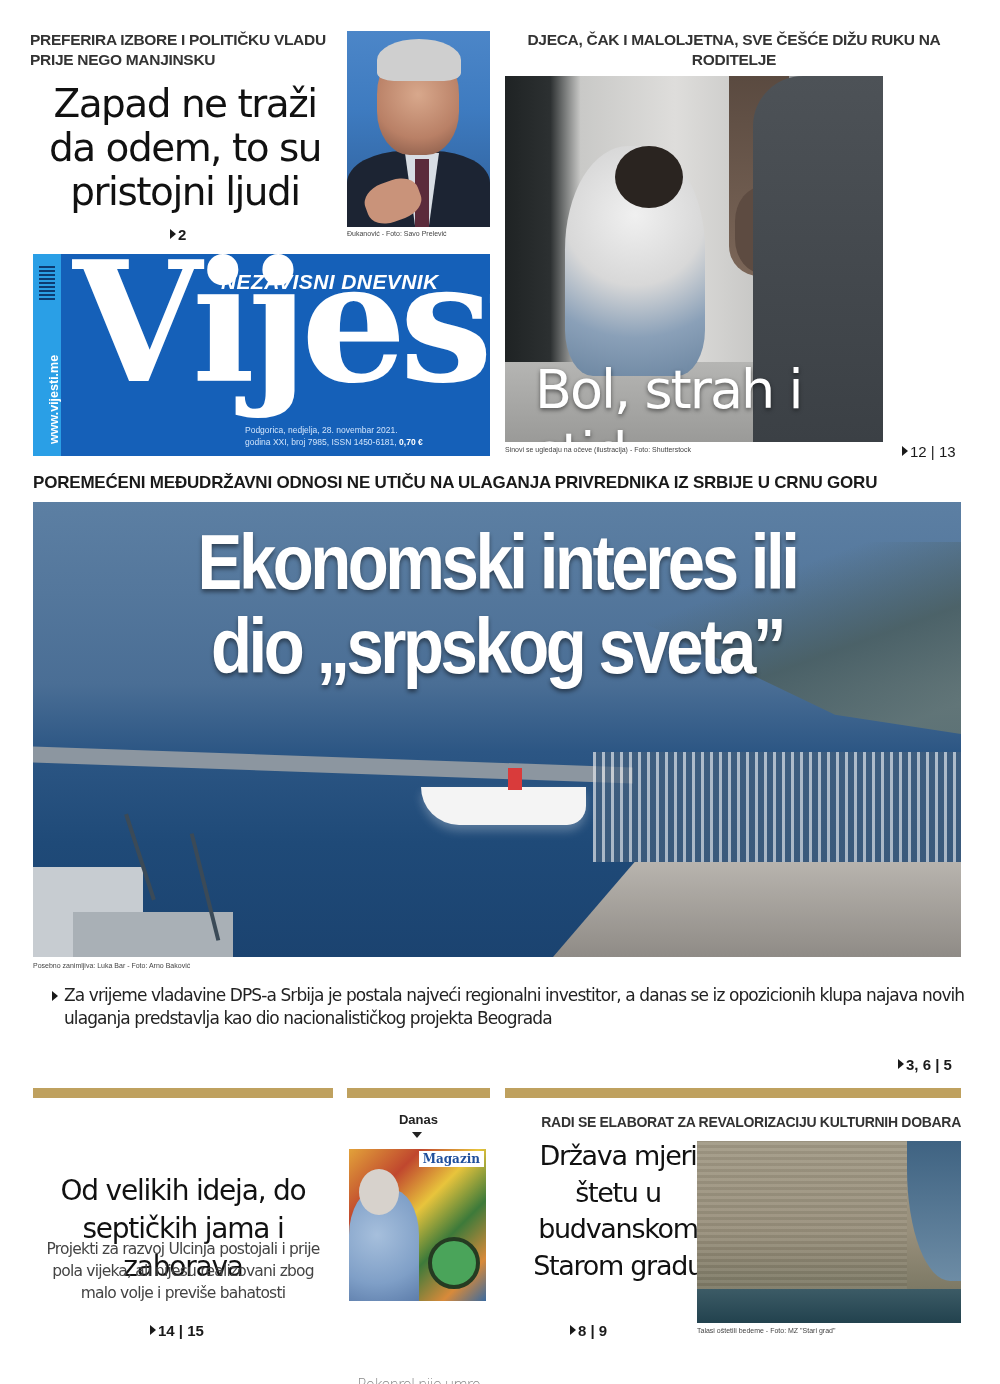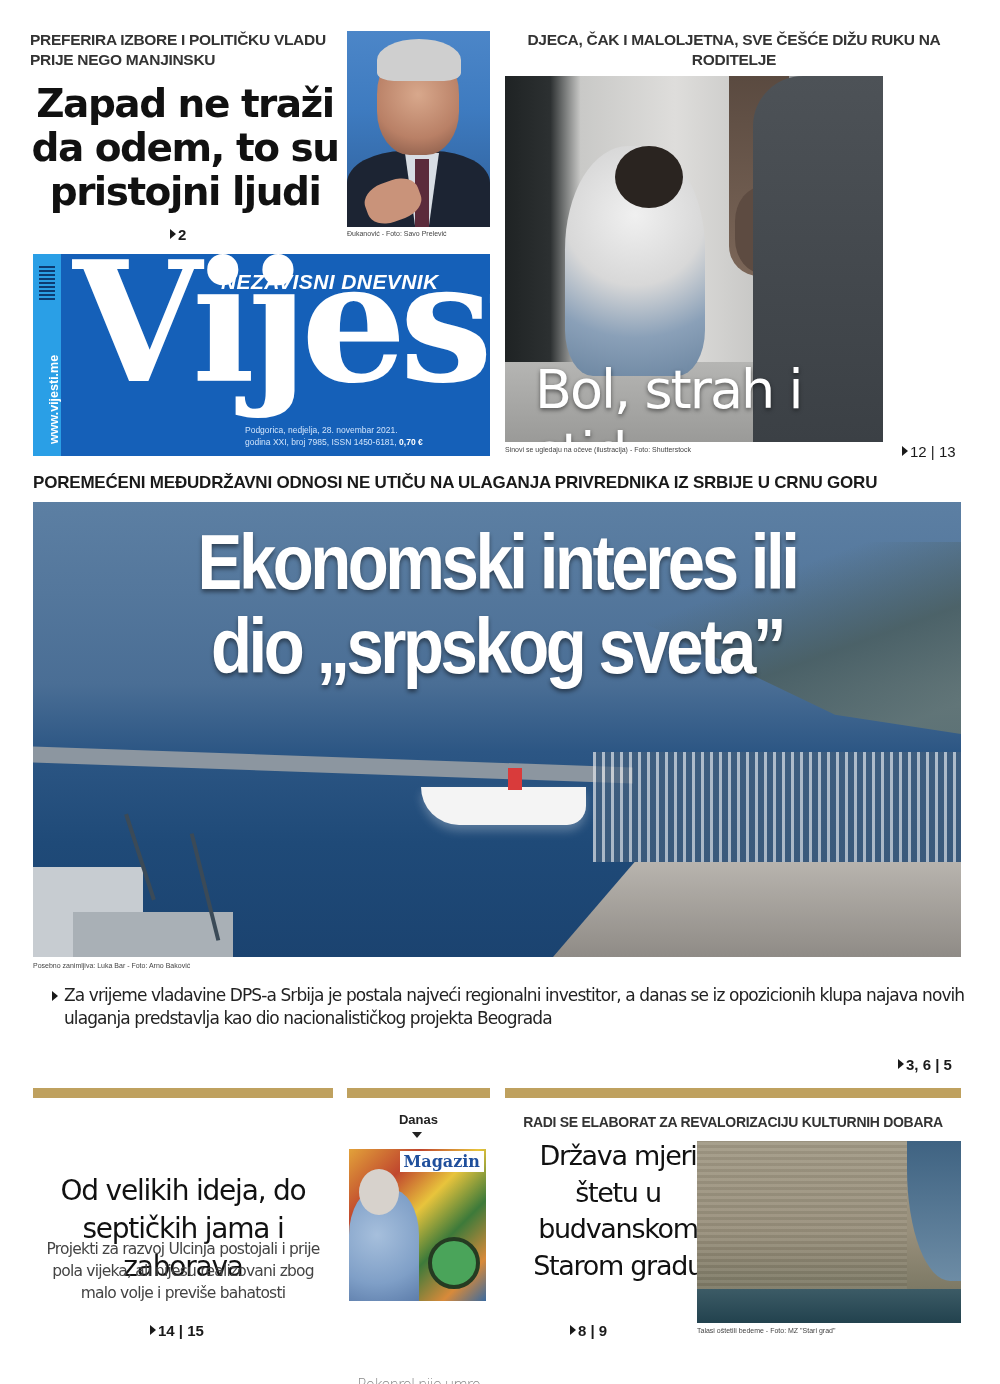--- a/index.html
+++ b/index.html
@@ -3,21 +3,21 @@
 <meta charset="utf-8">
 <style>
   * { box-sizing: border-box; margin: 0; padding: 0; }
   html, body { width: 1000px; height: 1384px; background: #fff; overflow: hidden; }
   body { font-family: "Liberation Sans", "DejaVu Sans", sans-serif; color: #1a1a1a; position: relative; }
   .abs { position: absolute; }
 
   
   .kicker { font-family: "Liberation Sans", sans-serif; font-weight: 700; text-transform: uppercase; color: #333; letter-spacing: -0.3px; }
   #tl-kicker { left: 30px; top: 30px; width: 310px; text-align: left; font-size: 15.5px; line-height: 20px; }
-  #tl-title { left: 30px; top: 82px; width: 310px; text-align: center; font-size: 39px; line-height: 44px; font-family: "DejaVu Sans", sans-serif; font-weight: 700; letter-spacing: -1.5px; color: #111; }
+  #tl-title { left: 30px; top: 82px; width: 310px; text-align: center; font-size: 39px; line-height: 44px; font-family: "DejaVu Sans", sans-serif; font-weight: 400; letter-spacing: -1.5px; color: #111; }
   #tl-page { left: 170px; top: 226px; font-size: 15px; font-weight: 700; }
   .pageref .tri { display: inline-block; width: 0; height: 0; border-top: 5px solid transparent; border-bottom: 5px solid transparent; border-left: 6px solid #1a1a1a; margin-right: 2px; vertical-align: 1px; }
 
   #dj-photo { left: 347px; top: 31px; width: 143px; height: 196px; overflow: hidden;
     background: linear-gradient(180deg, #4c86c8 0%, #3e7bc0 40%, #2d5d97 100%); }
   #dj-photo .face { position:absolute; left: 30px; top: 14px; width: 82px; height: 110px; border-radius: 45% 45% 40% 40%; background: radial-gradient(circle at 50% 45%, #d8a88c 0%, #b98066 60%, #7f5444 100%); }
   #dj-photo .hair { position:absolute; left: 30px; top: 8px; width: 84px; height: 42px; border-radius: 50% 50% 20% 20%; background: #cfcfcf; }
   #dj-photo .suit { position:absolute; left: 0; top: 120px; width: 143px; height: 80px; background: #1c2433; border-radius: 40% 40% 0 0; }
   #dj-photo .shirt { position:absolute; left: 58px; top: 122px; width: 34px; height: 74px; background: #d8dde4; clip-path: polygon(0 0,100% 0,70% 100%,30% 100%); }
   #dj-photo .tie { position:absolute; left: 68px; top: 128px; width: 14px; height: 70px; background: #5b2b3b; }
@@ -81,25 +81,25 @@
   #bl-page { left: 150px; top: 1322px; font-size: 15px; font-weight: 700; }
 
   
   #mag-label { left: 347px; top: 1112px; width: 143px; text-align: center; font-size: 13px; font-weight: 700; color: #222; }
   #mag-arrow { left: 412px; top: 1132px; width: 0; height: 0; border-left: 5px solid transparent; border-right: 5px solid transparent; border-top: 6px solid #222; }
   #mag-photo { left: 349px; top: 1149px; width: 137px; height: 152px; overflow: hidden;
     background: linear-gradient(135deg, #e2a23a 0%, #c0472e 25%, #e8c43c 45%, #3d7a3a 65%, #d88a3a 85%, #3a6aa0 100%); }
   #mag-photo .man { position:absolute; left: 0; top: 40px; width: 70px; height: 115px; border-radius: 40% 40% 0 0; background: radial-gradient(circle at 40% 40%, #a6bfdc 0%, #7f9fc7 60%, #5a7aa8 100%); }
   #mag-photo .head { position:absolute; left: 10px; top: 20px; width: 40px; height: 46px; border-radius: 50%; background: #d7d2cc; }
   #mag-photo .green { position:absolute; right: 6px; bottom: 12px; width: 52px; height: 52px; border-radius: 50%; background: #4aa45a; border: 4px solid #253b22; }
-  #mag-badge { position:absolute; right: 2px; top: 2px; background: #fff; color: #1f4f9c; font-family: "DejaVu Serif", serif; font-weight: 700; font-size: 16px; padding: 1px 4px; }
+  #mag-badge { position:absolute; right: 2px; top: 2px; background: #fff; color: #1f4f9c; font-family: "DejaVu Serif", serif; font-weight: 700; font-size: 12px; padding: 1px 4px; }
   #mag-caption { left: 347px; top: 1376px; width: 143px; text-align: center; font-family: "DejaVu Sans", sans-serif; font-size: 15px; letter-spacing: -1px; color: #888; font-weight: 300; }
 
   
-  #br-kicker { left: 505px; top: 1113px; width: 456px; text-align: center; font-size: 14px; line-height: 18px; }
+  #br-kicker { left: 505px; top: 1113px; width: 456px; text-align: right; font-size: 14px; line-height: 18px; }
   #br-title { left: 529px; top: 1138px; width: 178px; text-align: center; font-family: "DejaVu Sans", sans-serif; font-size: 27px; line-height: 36.5px; letter-spacing: -1.3px; color: #111; }
   #br-page { left: 570px; top: 1322px; font-size: 15px; font-weight: 700; }
   #br-photo { left: 697px; top: 1141px; width: 264px; height: 182px; overflow: hidden;
     background: linear-gradient(180deg, #a29a86 0%, #988f7b 50%, #7e7a66 80%, #5d6a68 100%); }
   #br-photo .sky { position:absolute; right: 0; top: 0; width: 54px; height: 140px; background: linear-gradient(180deg,#3f6382,#6d8ca5); border-radius: 0 0 0 80% ; }
   #br-photo .sea { position:absolute; left: 0; bottom: 0; width: 100%; height: 34px; background: linear-gradient(180deg,#3c5b66,#22424e); }
   #br-photo .texture { position:absolute; left: 0; top: 0; width: 210px; height: 148px; background: repeating-linear-gradient(0deg, rgba(255,255,255,.06) 0 3px, rgba(0,0,0,.05) 3px 6px); }
   #br-caption { left: 697px; top: 1327px; font-size: 7px; color: #444; }
 </style>
 </head>

